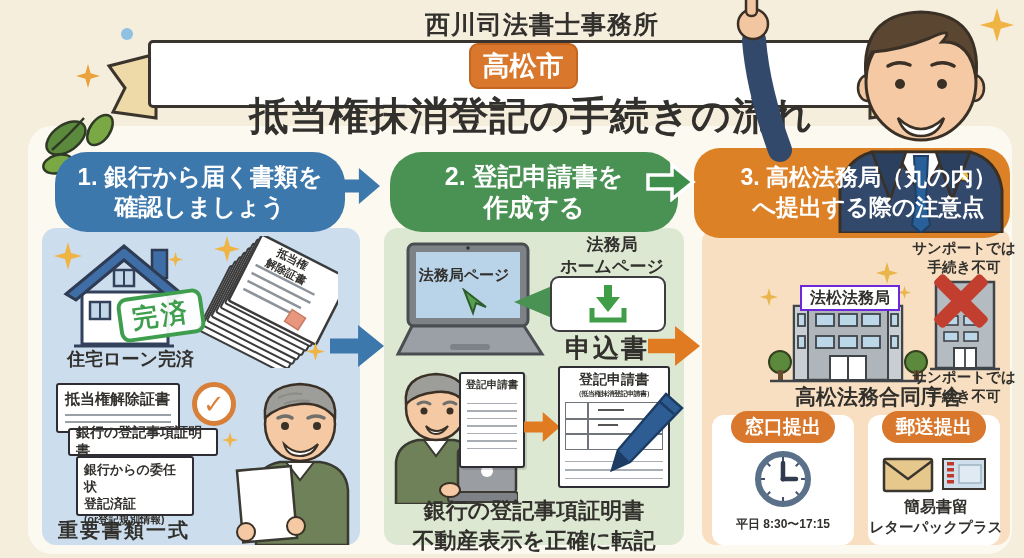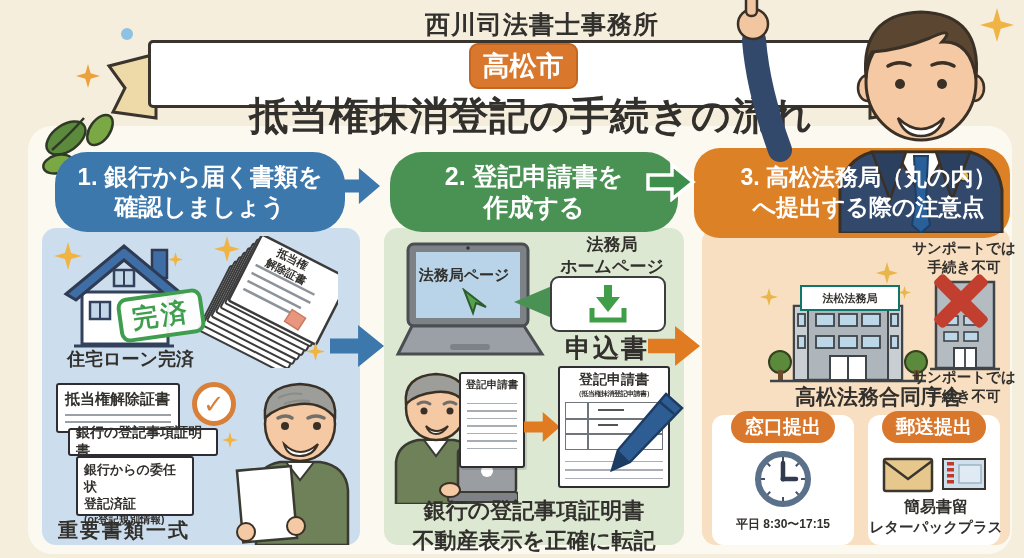--- a/index.html
+++ b/index.html
@@ -59,21 +59,21 @@
   #final-doc{left:558px;top:366px;width:112px;height:122px;z-index:3;padding-top:3px;font-size:14px;}
   #final-doc .sub{font-size:7px;letter-spacing:-0.5px;}
   .mini-table{margin:3px 5px 0 5px;height:46px;border:1.5px solid #70757c;position:relative;}
   .mini-table .v{position:absolute;left:22%;top:0;bottom:0;width:1.5px;background:#70757c;}
   .mini-table .h1,.mini-table .h2{position:absolute;left:0;right:0;height:1.5px;background:#70757c;}
   .mini-table .h1{top:33%;} .mini-table .h2{top:66%;}
   .dash{position:absolute;height:2px;background:#555;width:26px;}
   #final-doc .foot{margin:4px 5px 0 5px;height:30px;background:repeating-linear-gradient(#fff,#fff 7px,#a9aeb5 7px,#a9aeb5 8.5px);}
   #step2-caption{left:392px;top:496px;width:284px;font-size:22px;line-height:1.35;z-index:3;}
   
-  #building-sign{left:800px;top:285px;width:96px;height:22px;background:#fff;border:2px solid #0f766e;font-size:11px;font-weight:800;display:flex;align-items:center;justify-content:center;z-index:4;}
+  #building-sign{left:800px;top:285px;width:96px;height:22px;background:#fff;border:2px solid #6d28d9;font-size:16px;font-weight:800;display:flex;align-items:center;justify-content:center;z-index:4;}
   #building-caption{left:745px;top:383px;width:218px;font-size:21px;z-index:3;text-align:right;}
   #warning-top{left:908px;top:239px;width:112px;font-size:14.5px;line-height:1.3;z-index:3;}
   #warning-bottom{left:908px;top:368px;width:112px;font-size:14.5px;line-height:1.3;z-index:3;}
   .x-bar{position:absolute;width:66px;height:14px;background:var(--red,#c23e2e);border-radius:4px;z-index:5;}
   .submit-card{top:415px;height:130px;background:#fff;border-radius:12px;z-index:3;}
   #window-card{left:712px;width:142px;}
   #mail-card{left:868px;width:132px;}
   .submit-pill{position:absolute;top:-4px;left:50%;transform:translateX(-50%);background:var(--badge,#d9782c);color:#fff;border-radius:16px;font-size:19px;font-weight:800;padding:3px 14px;white-space:nowrap;}
   #window-hours{left:706px;top:516px;width:154px;font-size:12px;z-index:4;}
   #mail-method{left:866px;top:496px;width:140px;font-size:16px;line-height:1.35;z-index:4;}

